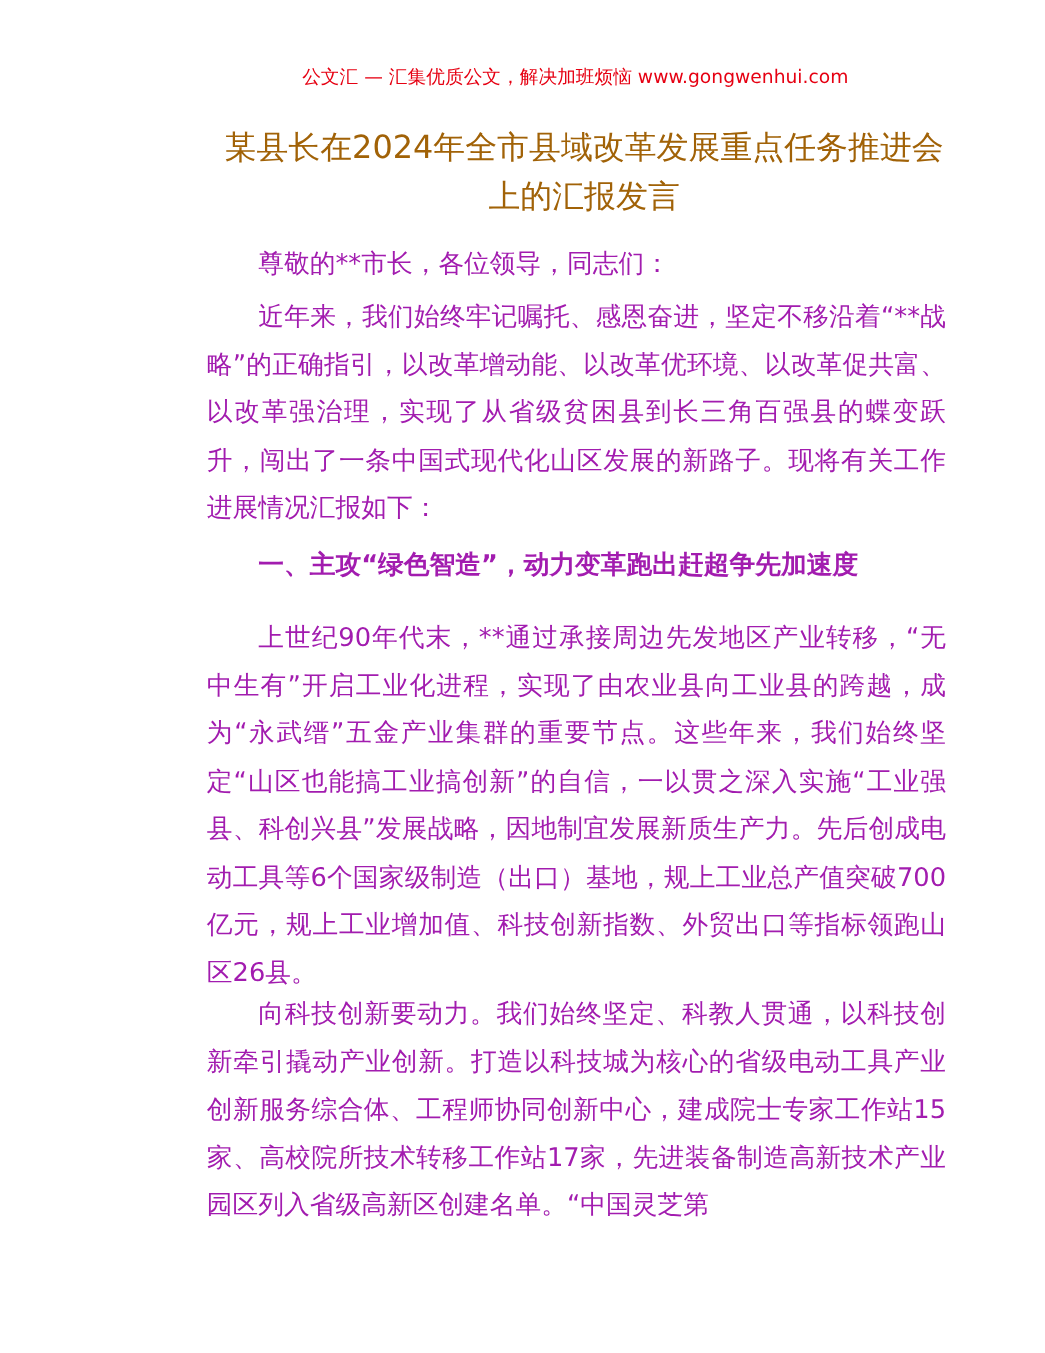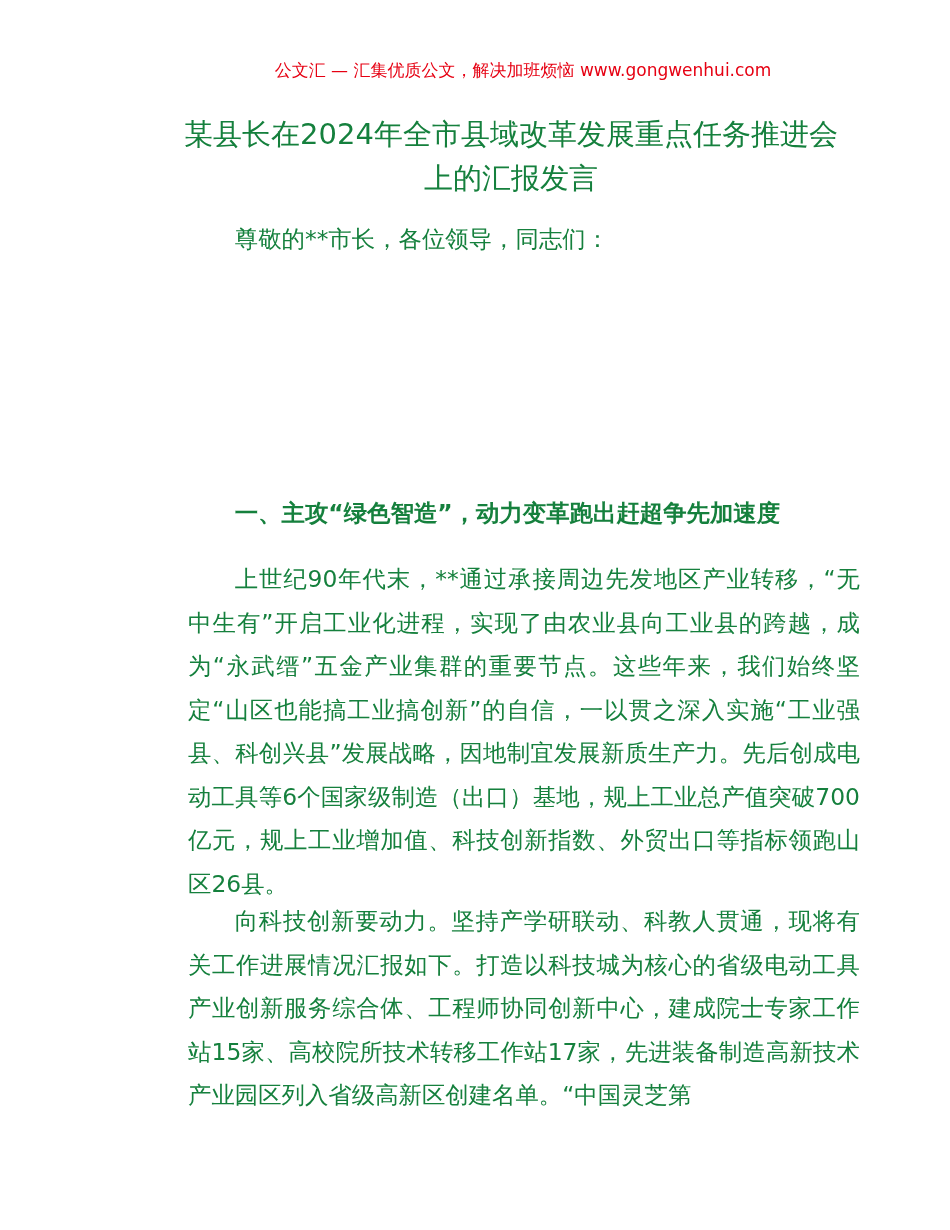--- a/index.html
+++ b/index.html
@@ -29,37 +29,37 @@
       width: 950px;
       text-align: center;
       font-size: 17px;
       line-height: 24px;
       color: #e60012;
       letter-spacing: 0px;
     }
     .title {
       position: absolute;
       top: 112px;
-      left: 128px;
+      left: 148px;
       width: 670px;
       text-align: center;
       font-size: 29px;
       line-height: 44px;
-      color: #15803d;
+      color: #a16207;
     }
     .body-text {
       position: absolute;
       left: 140px;
       width: 672px;
       font-size: 23.4px;
       line-height: 43.5px;
       text-align: justify;
       text-justify: inter-character;
       word-break: break-all;
-      color: #15803d;
+      color: #a21caf;
     }
     .body-text p {
       margin: 0;
       text-indent: 2em;
     }
     .salutation { top: 218px; }
     .para1 { top: 266px; }
     .heading1 { top: 492px; font-weight: bold; }
     .para2 { top: 558px; }
     .para3 { top: 900px; }
@@ -70,26 +70,29 @@
 <div class="page">
 
   <div class="watermark">公文汇 — 汇集优质公文，解决加班烦恼 www.gongwenhui.com</div>
 
   <div class="title">某县长在2024年全市县域改革发展重点任务推进会上的汇报发言</div>
 
   <div class="body-text salutation">
     <p>尊敬的**市长，各位领导，同志们：</p>
   </div>
 
+  <div class="body-text para1">
+    <p>近年来，我们始终牢记嘱托、感恩奋进，坚定不移沿着“**战略”的正确指引，以改革增动能、以改革优环境、以改革促共富、以改革强治理，实现了从省级贫困县到长三角百强县的蝶变跃升，闯出了一条中国式现代化山区发展的新路子。现将有关工作进展情况汇报如下：</p>
+  </div>
 
   <div class="body-text heading1">
     <p>一、主攻“绿色智造”，动力变革跑出赶超争先加速度</p>
   </div>
 
   <div class="body-text para2">
     <p>上世纪90年代末，**通过承接周边先发地区产业转移，“无中生有”开启工业化进程，实现了由农业县向工业县的跨越，成为“永武缙”五金产业集群的重要节点。这些年来，我们始终坚定“山区也能搞工业搞创新”的自信，一以贯之深入实施“工业强县、科创兴县”发展战略，因地制宜发展新质生产力。先后创成电动工具等6个国家级制造（出口）基地，规上工业总产值突破700亿元，规上工业增加值、科技创新指数、外贸出口等指标领跑山区26县。</p>
   </div>
 
   <div class="body-text para3">
-    <p>向科技创新要动力。坚持产学研联动、科教人贯通，现将有关工作进展情况汇报如下。打造以科技城为核心的省级电动工具产业创新服务综合体、工程师协同创新中心，建成院士专家工作站15家、高校院所技术转移工作站17家，先进装备制造高新技术产业园区列入省级高新区创建名单。“中国灵芝第</p>
+    <p>向科技创新要动力。我们始终坚定、科教人贯通，以科技创新牵引撬动产业创新。打造以科技城为核心的省级电动工具产业创新服务综合体、工程师协同创新中心，建成院士专家工作站15家、高校院所技术转移工作站17家，先进装备制造高新技术产业园区列入省级高新区创建名单。“中国灵芝第</p>
   </div>
 
 </div>
 
 </body></html>

